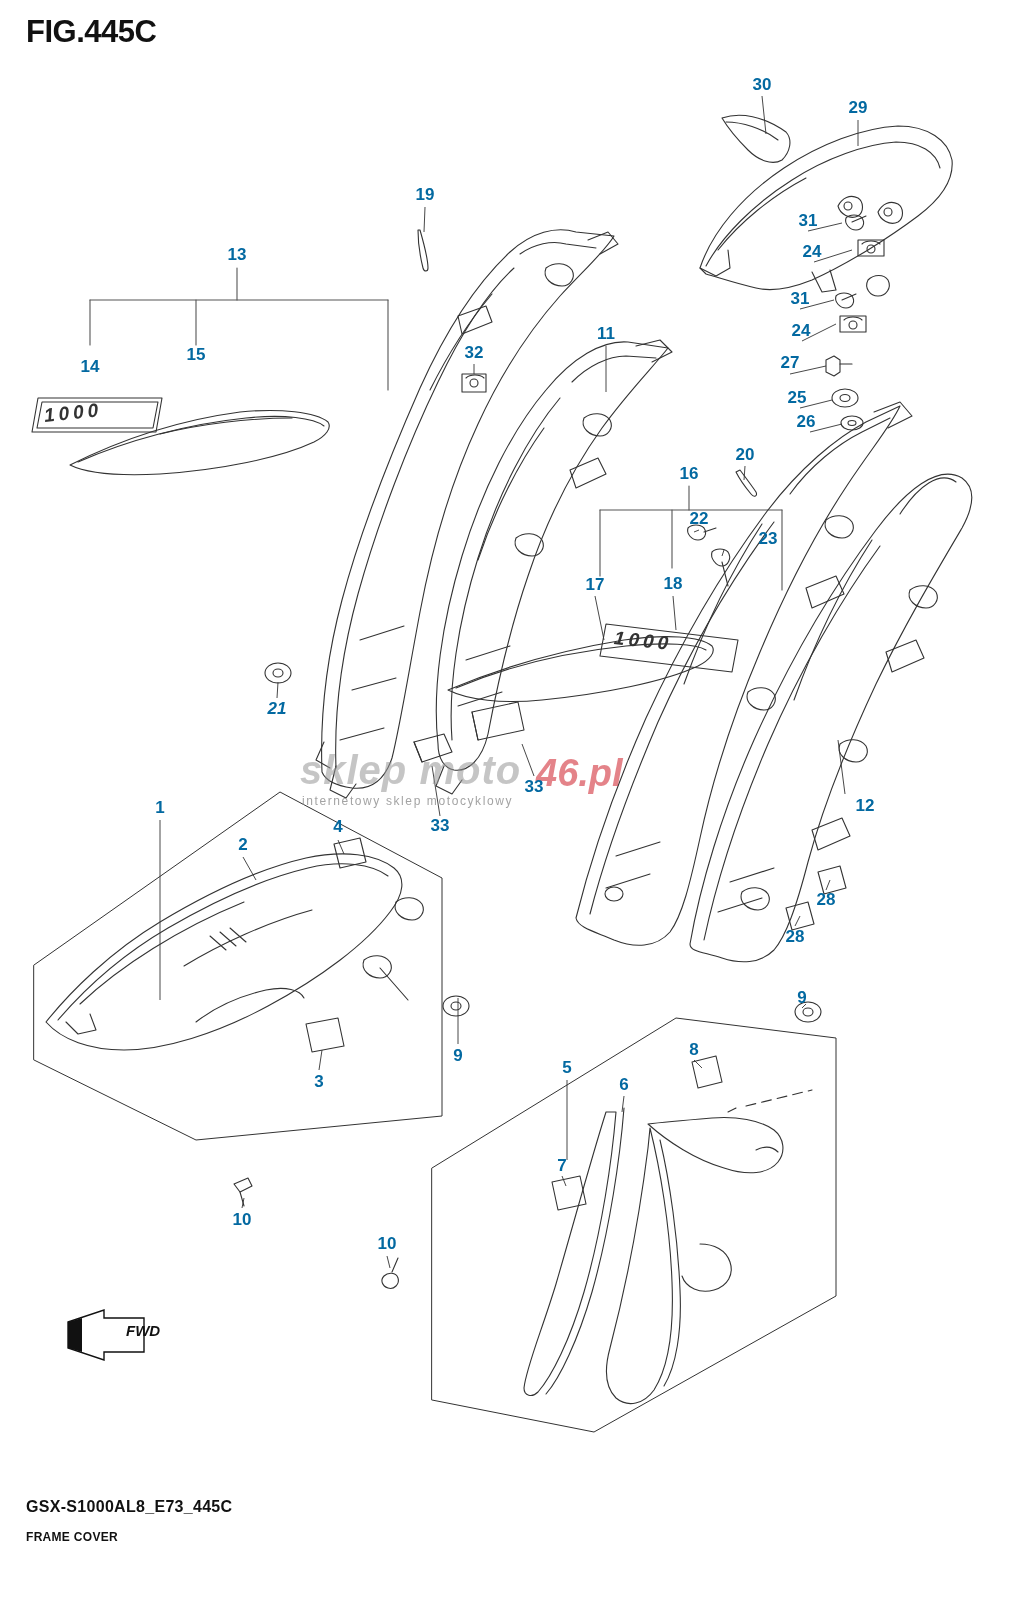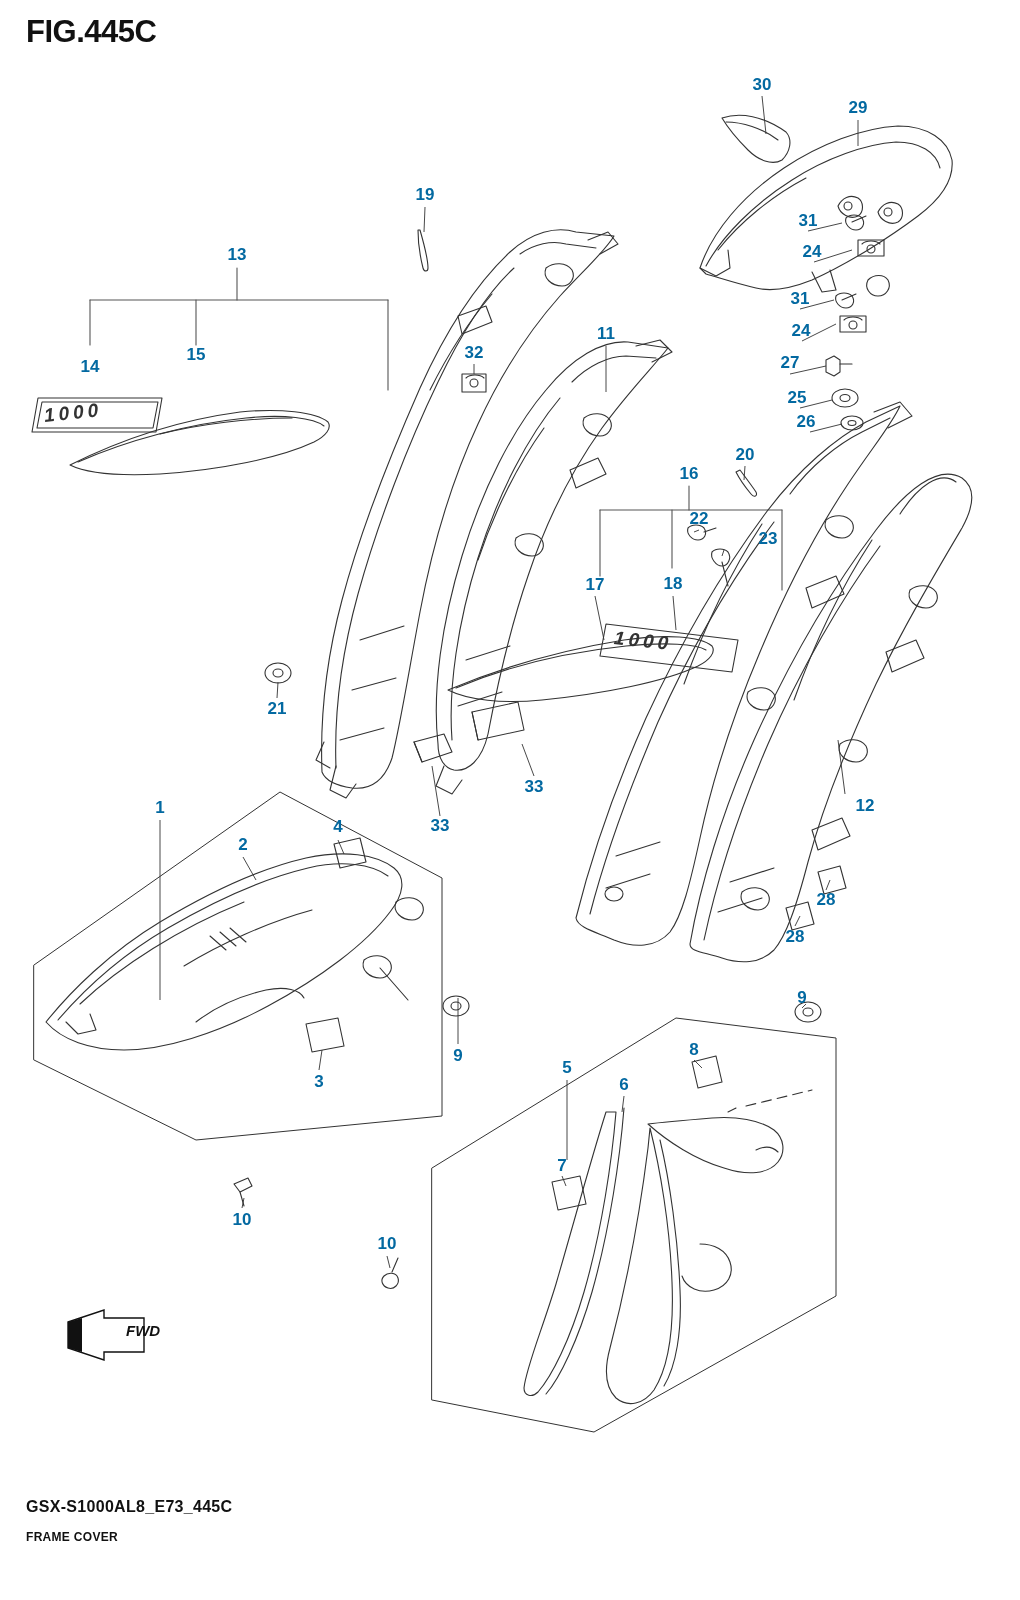--- a/index.html
+++ b/index.html
@@ -392,20 +392,25 @@
     </g>
   </svg>
 
   <div class="emblem-text" style="left:44px; top:402px;">1000</div>
   <div class="emblem-text" style="left:614px; top:630px; transform:rotate(6deg);">1000</div>
 
   <div id="fwd-badge">
     <div id="fwd-text">FWD</div>
   </div>
 
+  <div id="watermark">
+    <div id="wm-main">sklep moto</div>
+    <div id="wm-accent">46.pl</div>
+    <div id="wm-sub">internetowy sklep motocyklowy</div>
+  </div>
 
   <div id="callout-layer">
       <div class="callout" style="left: 762px; top: 85px;">30</div>
       <div class="callout" style="left: 858px; top: 108px;">29</div>
       <div class="callout" style="left: 425px; top: 195px;">19</div>
       <div class="callout" style="left: 808px; top: 221px;">31</div>
       <div class="callout" style="left: 812px; top: 252px;">24</div>
       <div class="callout" style="left: 237px; top: 255px;">13</div>
       <div class="callout" style="left: 800px; top: 299px;">31</div>
       <div class="callout" style="left: 801px; top: 331px;">24</div>
@@ -415,21 +420,21 @@
       <div class="callout" style="left: 474px; top: 353px;">32</div>
       <div class="callout" style="left: 790px; top: 363px;">27</div>
       <div class="callout" style="left: 797px; top: 398px;">25</div>
       <div class="callout" style="left: 806px; top: 422px;">26</div>
       <div class="callout" style="left: 745px; top: 455px;">20</div>
       <div class="callout" style="left: 689px; top: 474px;">16</div>
       <div class="callout" style="left: 699px; top: 519px;">22</div>
       <div class="callout" style="left: 724px; top: 539px; margin-left: 44px;">23</div>
       <div class="callout" style="left: 595px; top: 585px;">17</div>
       <div class="callout" style="left: 673px; top: 584px;">18</div>
-      <div class="callout" style="left: 277px; top: 709px;">21</div>
+      <div class="callout" style="left: 277px; top: 709px; font-style: italic;">21</div>
       <div class="callout" style="left: 534px; top: 787px;">33</div>
       <div class="callout" style="left: 865px; top: 806px;">12</div>
       <div class="callout" style="left: 160px; top: 808px;">1</div>
       <div class="callout" style="left: 440px; top: 826px;">33</div>
       <div class="callout" style="left: 338px; top: 827px;">4</div>
       <div class="callout" style="left: 243px; top: 845px;">2</div>
       <div class="callout" style="left: 826px; top: 900px;">28</div>
       <div class="callout" style="left: 795px; top: 937px;">28</div>
       <div class="callout" style="left: 802px; top: 998px;">9</div>
       <div class="callout" style="left: 458px; top: 1056px;">9</div>

